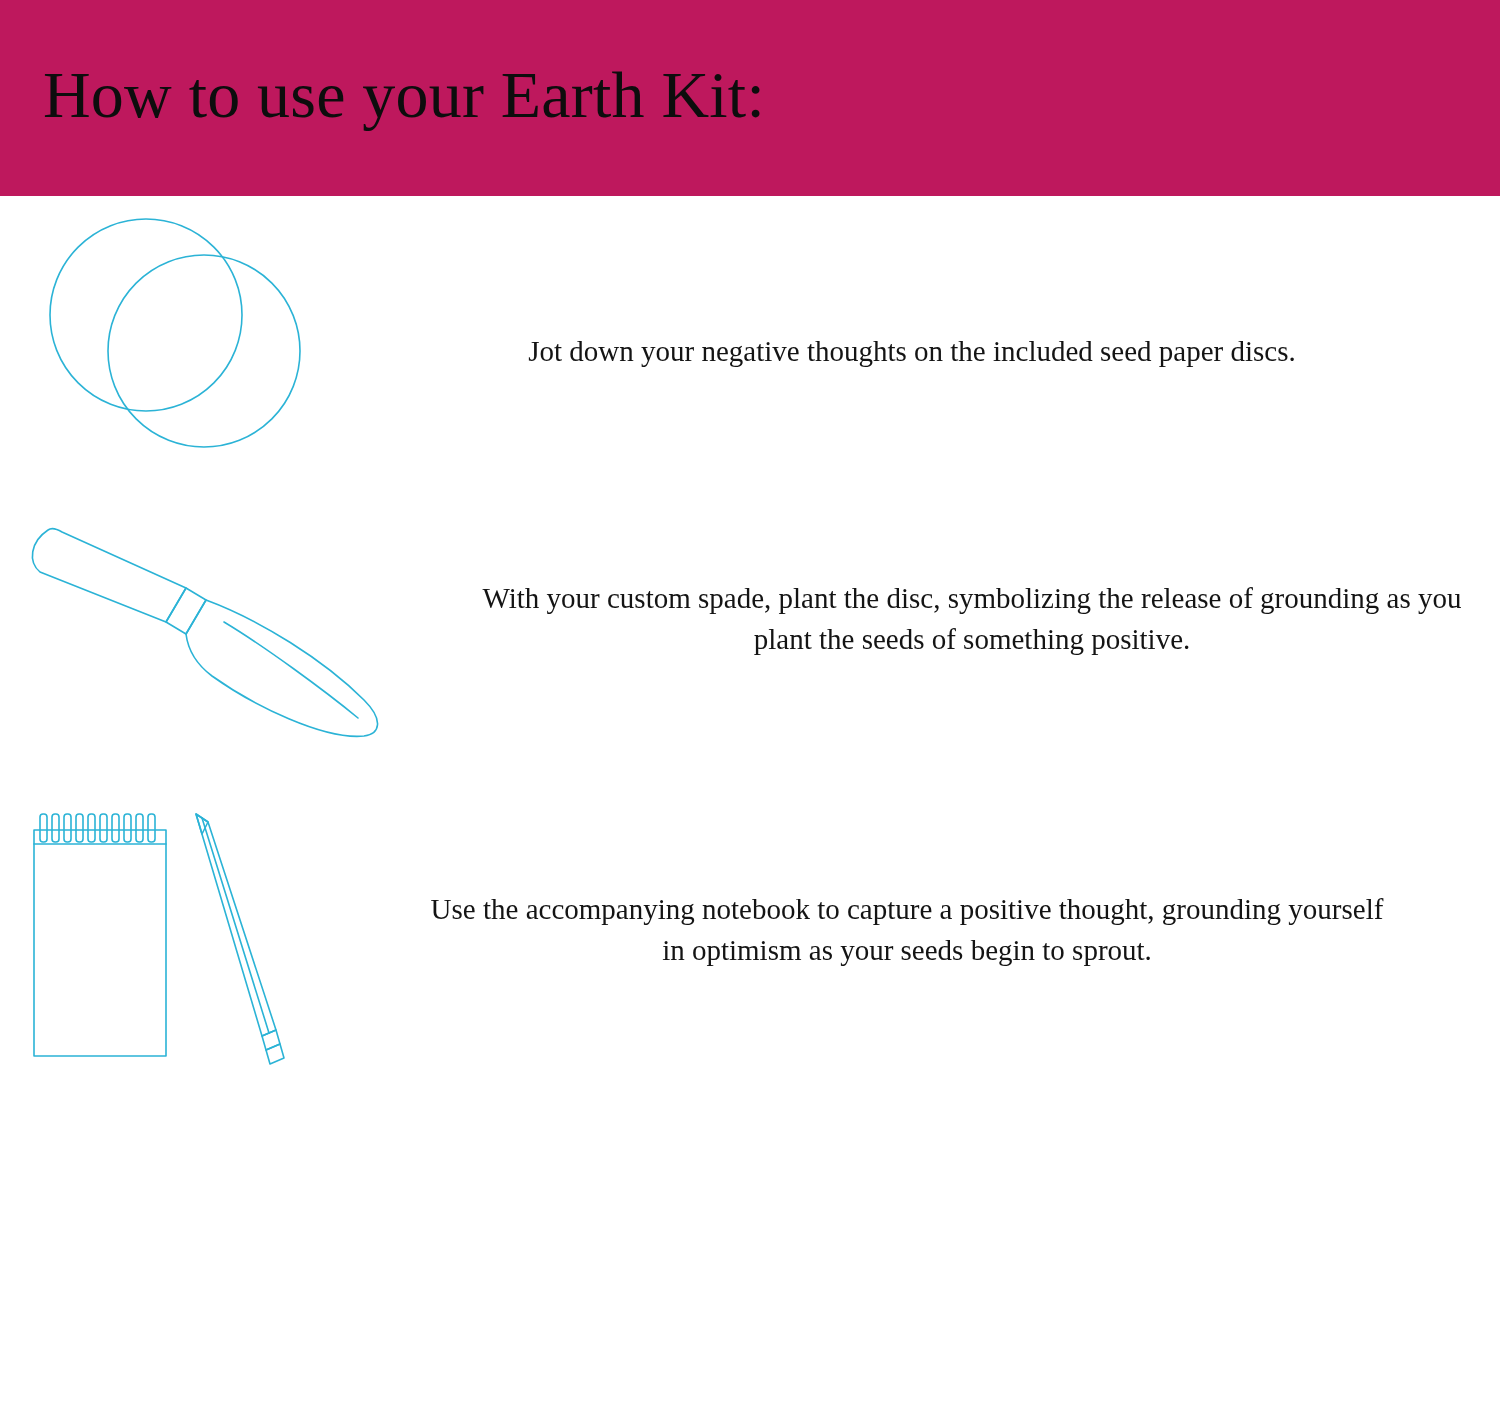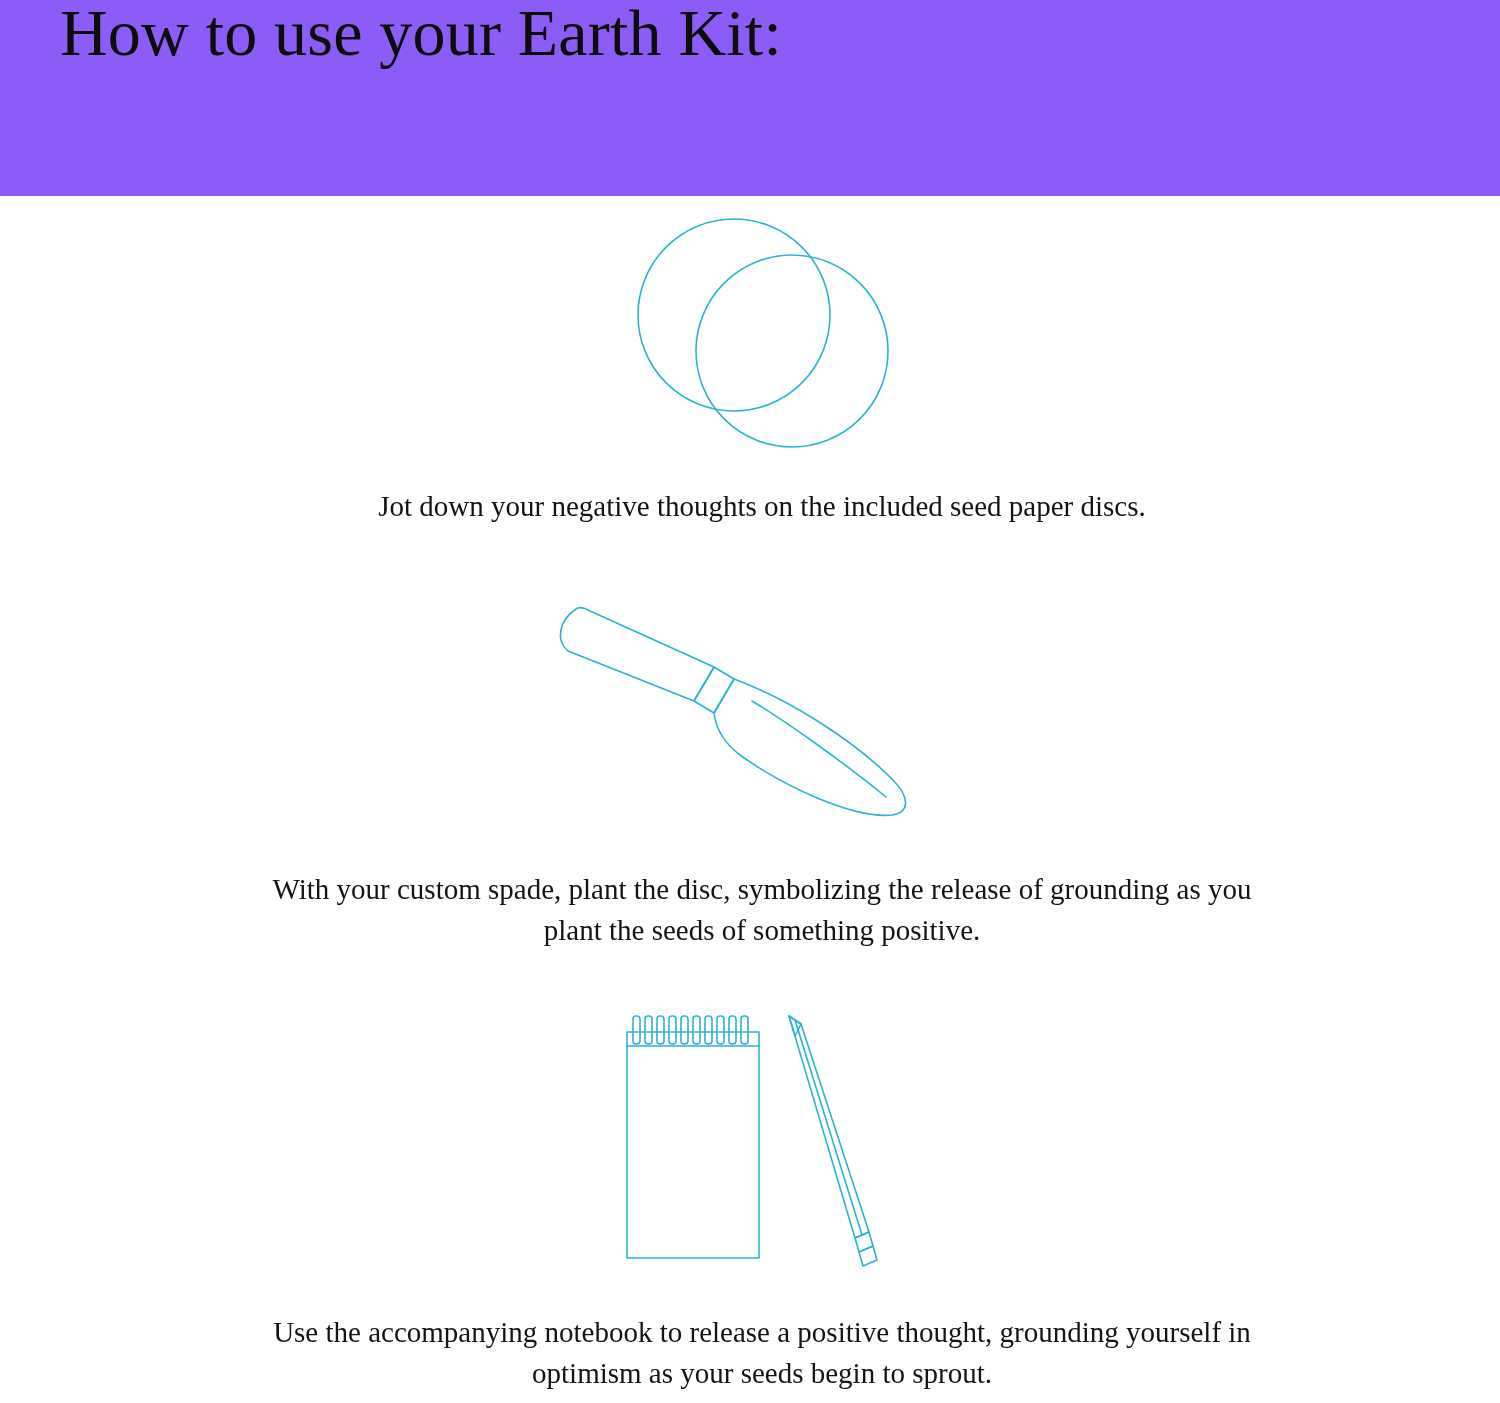--- a/index.html
+++ b/index.html
@@ -13,43 +13,43 @@
     height: 1403px;
     font-family: "Liberation Serif", serif;
     color: #111111;
     overflow: hidden;
     position: relative;
   }
 
   .header-band {
     width: 100%;
     height: 196px;
-    background: #8b5cf6;
+    background: #be185d;
     display: flex;
-    padding-left: 60px;
+    align-items: center;
+    padding-left: 43px;
   }
   .header-title {
     font-family: "Liberation Serif", serif;
     font-size: 66px;
     font-weight: 400;
     letter-spacing: 0.2px;
     color: #0d0d0d;
     line-height: 1;
     margin: 0;
     padding-bottom: 6px;
   }
 
   .steps {
     width: 100%;
     padding-top: 22px;
   }
 
   .step {
     display: flex;
-    flex-direction: column;
     align-items: center;
     width: 100%;
     padding-left: 24px;
   }
 
   .art {
     display: flex;
     align-items: center;
     justify-content: center;
   }
@@ -138,16 +138,16 @@
           <path d="M184 14 L172 6 L238 228 L252 222 Z"></path>
 
           <path d="M178 10 L245 225"></path>
 
           <path d="M238 228 L252 222 L256 236 L242 242 Z"></path>
 
           <path d="M242 242 L256 236 L260 250 L246 256 Z"></path>
         </g>
       </svg>
     </div>
-    <p class="step-caption">Use the accompanying notebook to release a positive thought, grounding yourself in optimism as your seeds begin to sprout.</p>
+    <p class="step-caption">Use the accompanying notebook to capture a positive thought, grounding yourself in optimism as your seeds begin to sprout.</p>
   </div>
 
 </div>
 
 </body></html>

